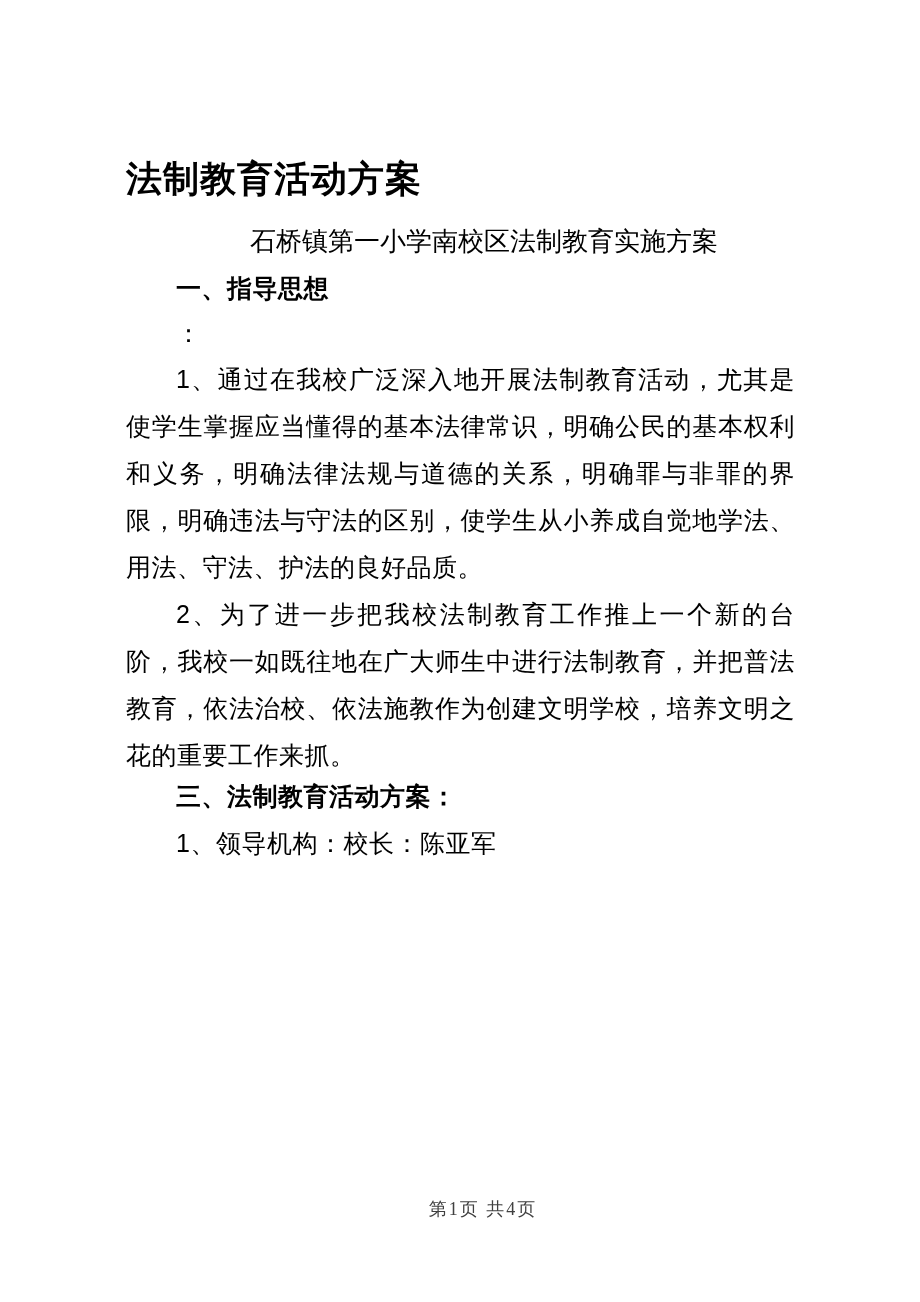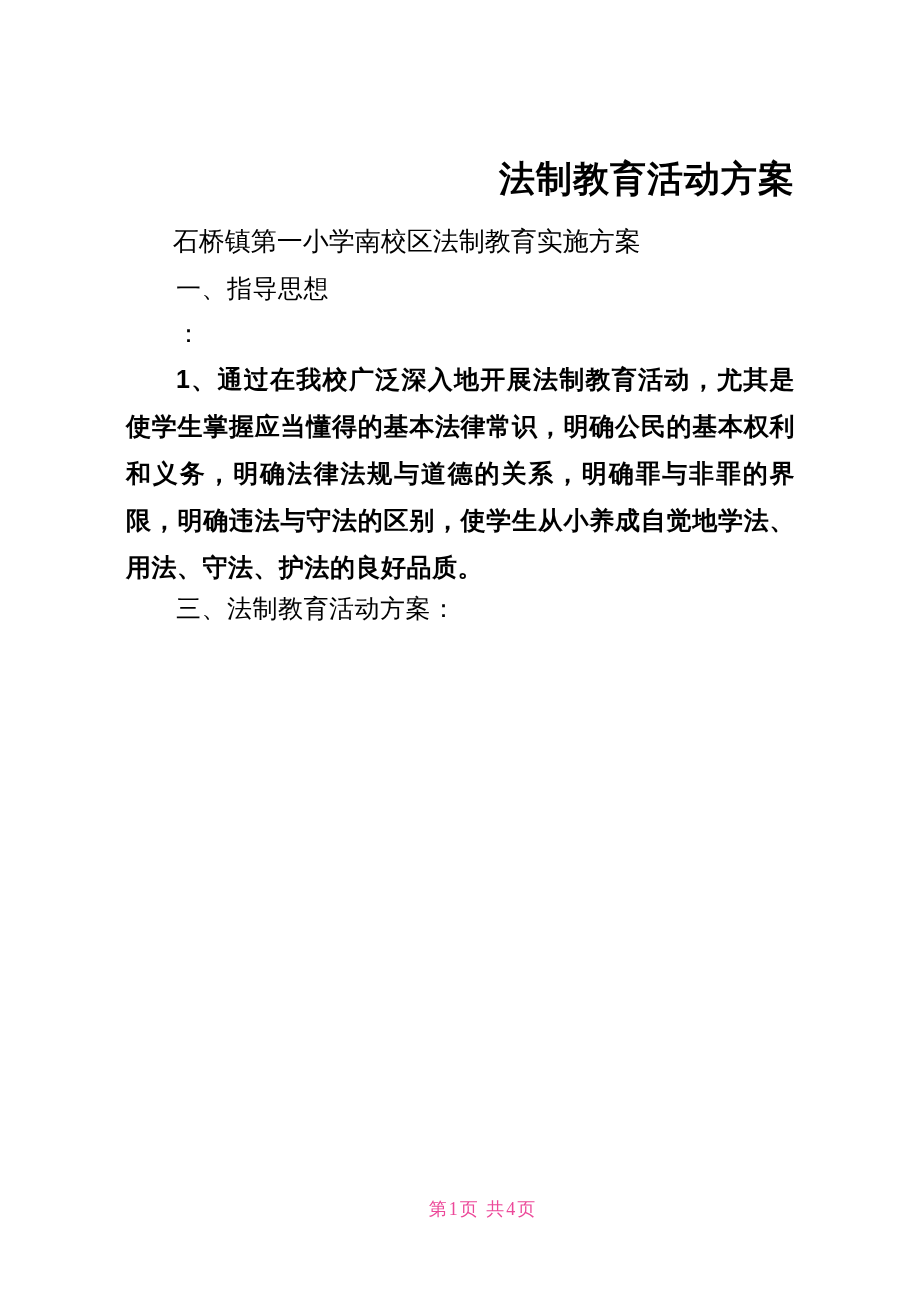--- a/index.html
+++ b/index.html
@@ -16,91 +16,94 @@
     position: absolute;
     inset: 0;
     background: #ffffff;
     padding: 0 125px 0 126px;
   }
   .title {
     margin-top: 154px;
     font-size: 36px;
     line-height: 50px;
     font-weight: 700;
-    text-align: right;
+    text-align: left;
     letter-spacing: 1px;
     font-family: "Liberation Sans", sans-serif;
   }
   .subtitle {
     margin-top: 14px;
     font-size: 26px;
     line-height: 47px;
     font-weight: 400;
     text-indent: 1.8em;
     font-family: "Liberation Serif", serif;
+    text-align: center;
   }
   .heading {
     font-size: 25px;
     line-height: 47px;
-    font-weight: 400;
+    font-weight: 700;
     text-indent: 2em;
     letter-spacing: 0.5px;
     font-family: "Liberation Sans", sans-serif;
   }
   .heading.pull-up { margin-top: -6px; }
   .body {
     font-size: 25px;
     line-height: 47px;
     letter-spacing: 0.5px;
     text-align: justify;
   }
   .indent { text-indent: 2em; }
   .kai {
     font-family: "Liberation Serif", serif;
     font-weight: 400;
   }
   .hei {
     font-family: "Liberation Sans", sans-serif;
     font-weight: 400;
   }
-  .semibold { font-weight: 700; }
+  .semibold { font-weight: 400; }
   .colon-line {
     line-height: 44px;
     text-align: left;
   }
   .footer {
     position: absolute;
     top: 1196px;
     left: 0;
     right: 0;
     text-align: center;
     padding-left: 46px;
     font-size: 18px;
     line-height: 26px;
     letter-spacing: 2px;
     font-family: "Liberation Serif", serif;
-    color: #ec4899;
+    color: #404040;
   }
 </style>
 </head>
 <body>
 
 <div class="page">
 
   <h1 class="title">法制教育活动方案</h1>
 
   <p class="subtitle">石桥镇第一小学南校区法制教育实施方案</p>
 
   <h2 class="heading">一、指导思想</h2>
 
   <p class="body kai indent colon-line">：</p>
 
 
 
   <p class="body hei semibold indent">1、通过在我校广泛深入地开展法制教育活动，尤其是使学生掌握应当懂得的基本法律常识，明确公民的基本权利和义务，明确法律法规与道德的关系，明确罪与非罪的界限，明确违法与守法的区别，使学生从小养成自觉地学法、用法、守法、护法的良好品质。</p>
 
+  <p class="body hei semibold indent">2、为了进一步把我校法制教育工作推上一个新的台阶，我校一如既往地在广大师生中进行法制教育，并把普法教育，依法治校、依法施教作为创建文明学校，培养文明之花的重要工作来抓。</p>
 
   <h2 class="heading pull-up">三、法制教育活动方案：</h2>
 
+  <p class="body hei indent">1、领导机构：校长：陈亚军</p>
 
   <div class="footer">第1页 共4页</div>
 
 </div>
 
 </body></html>

